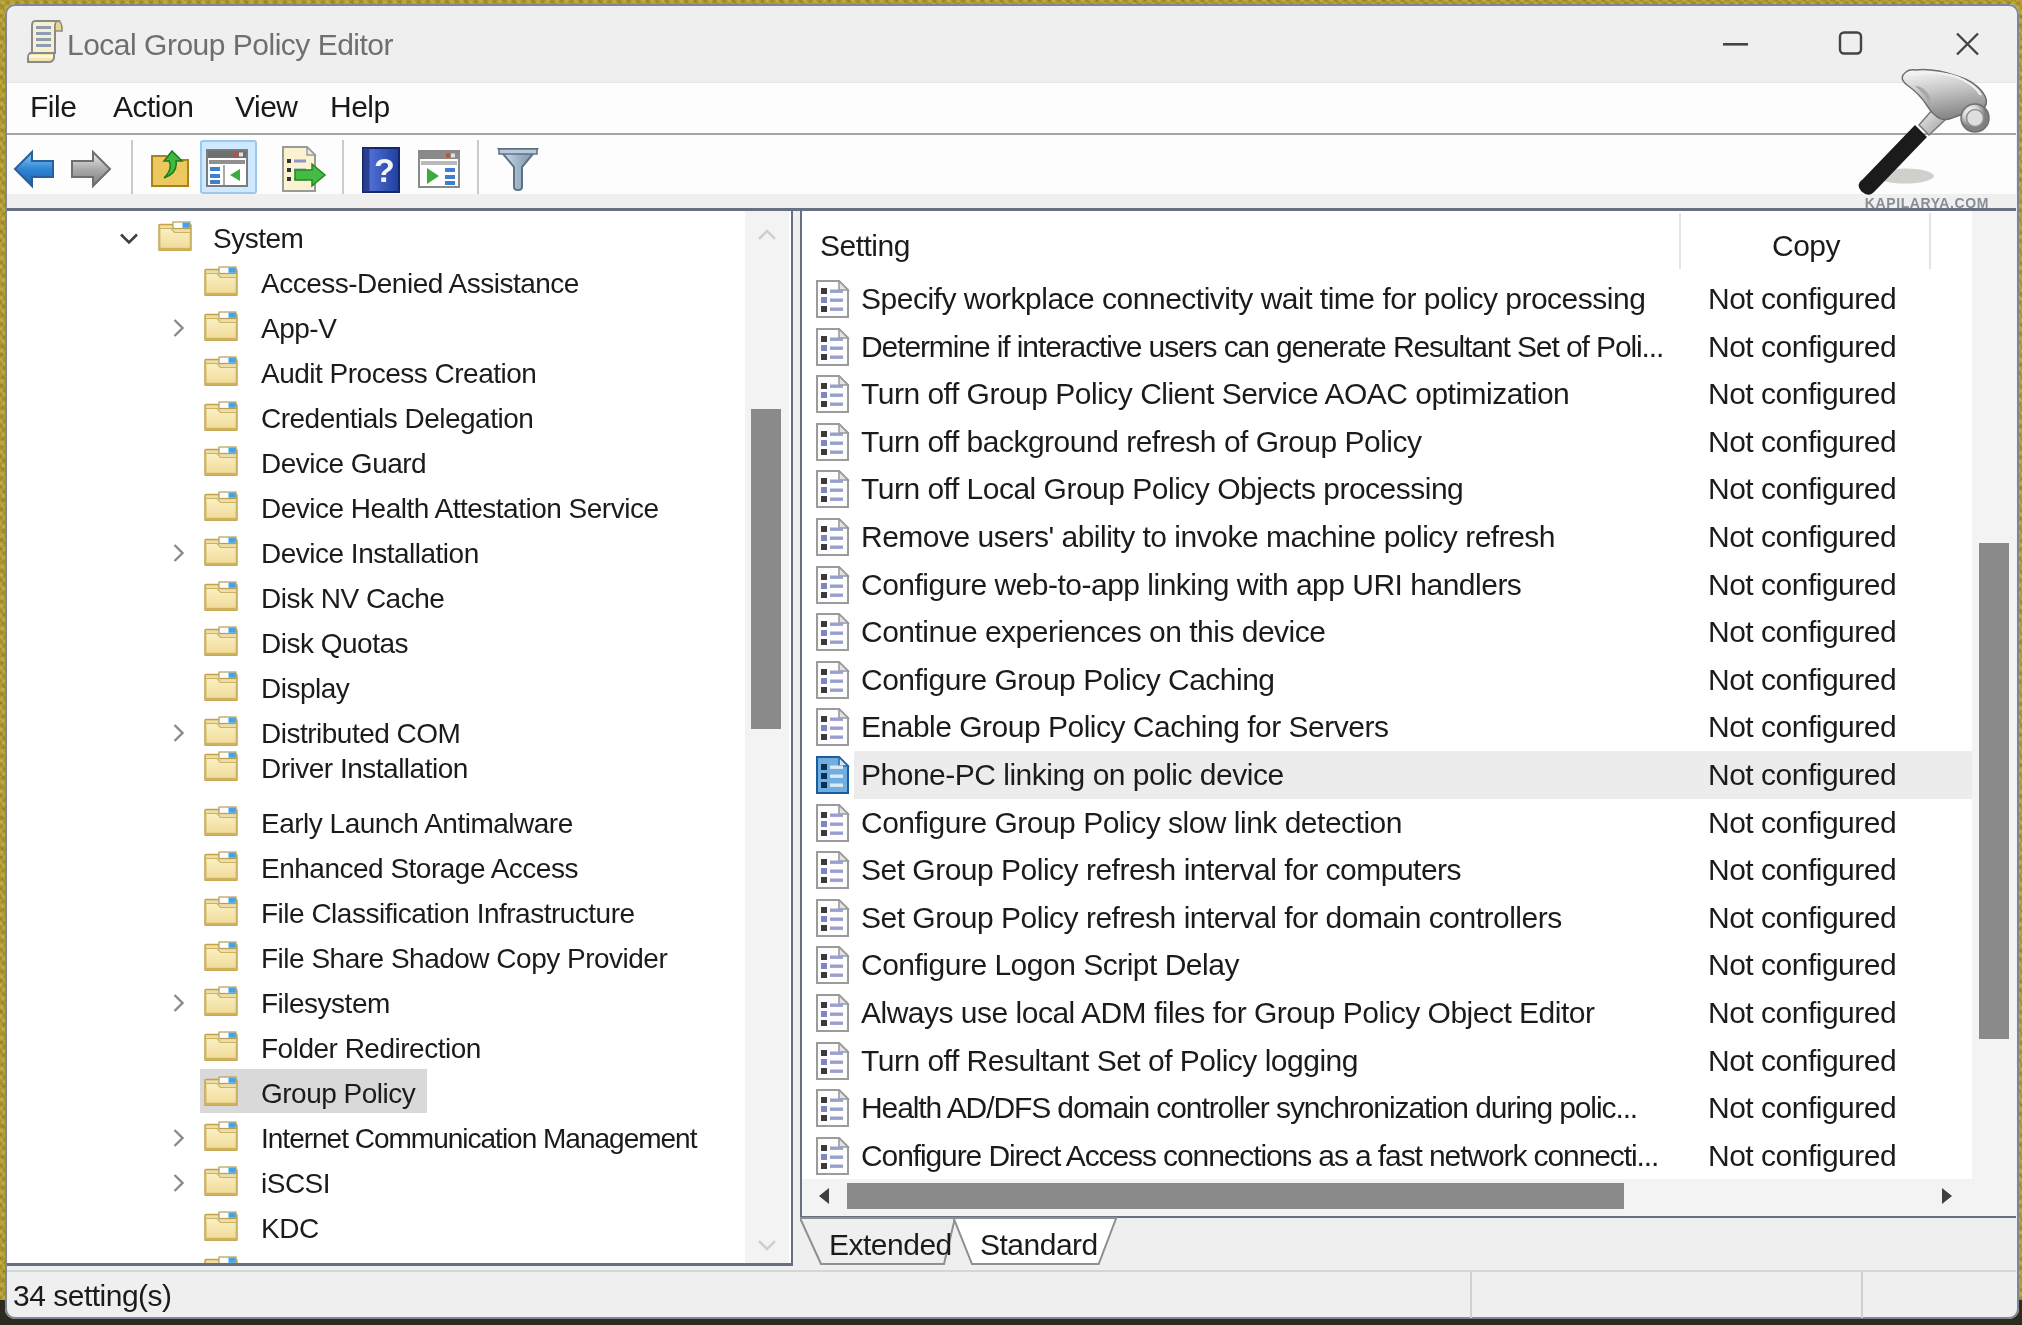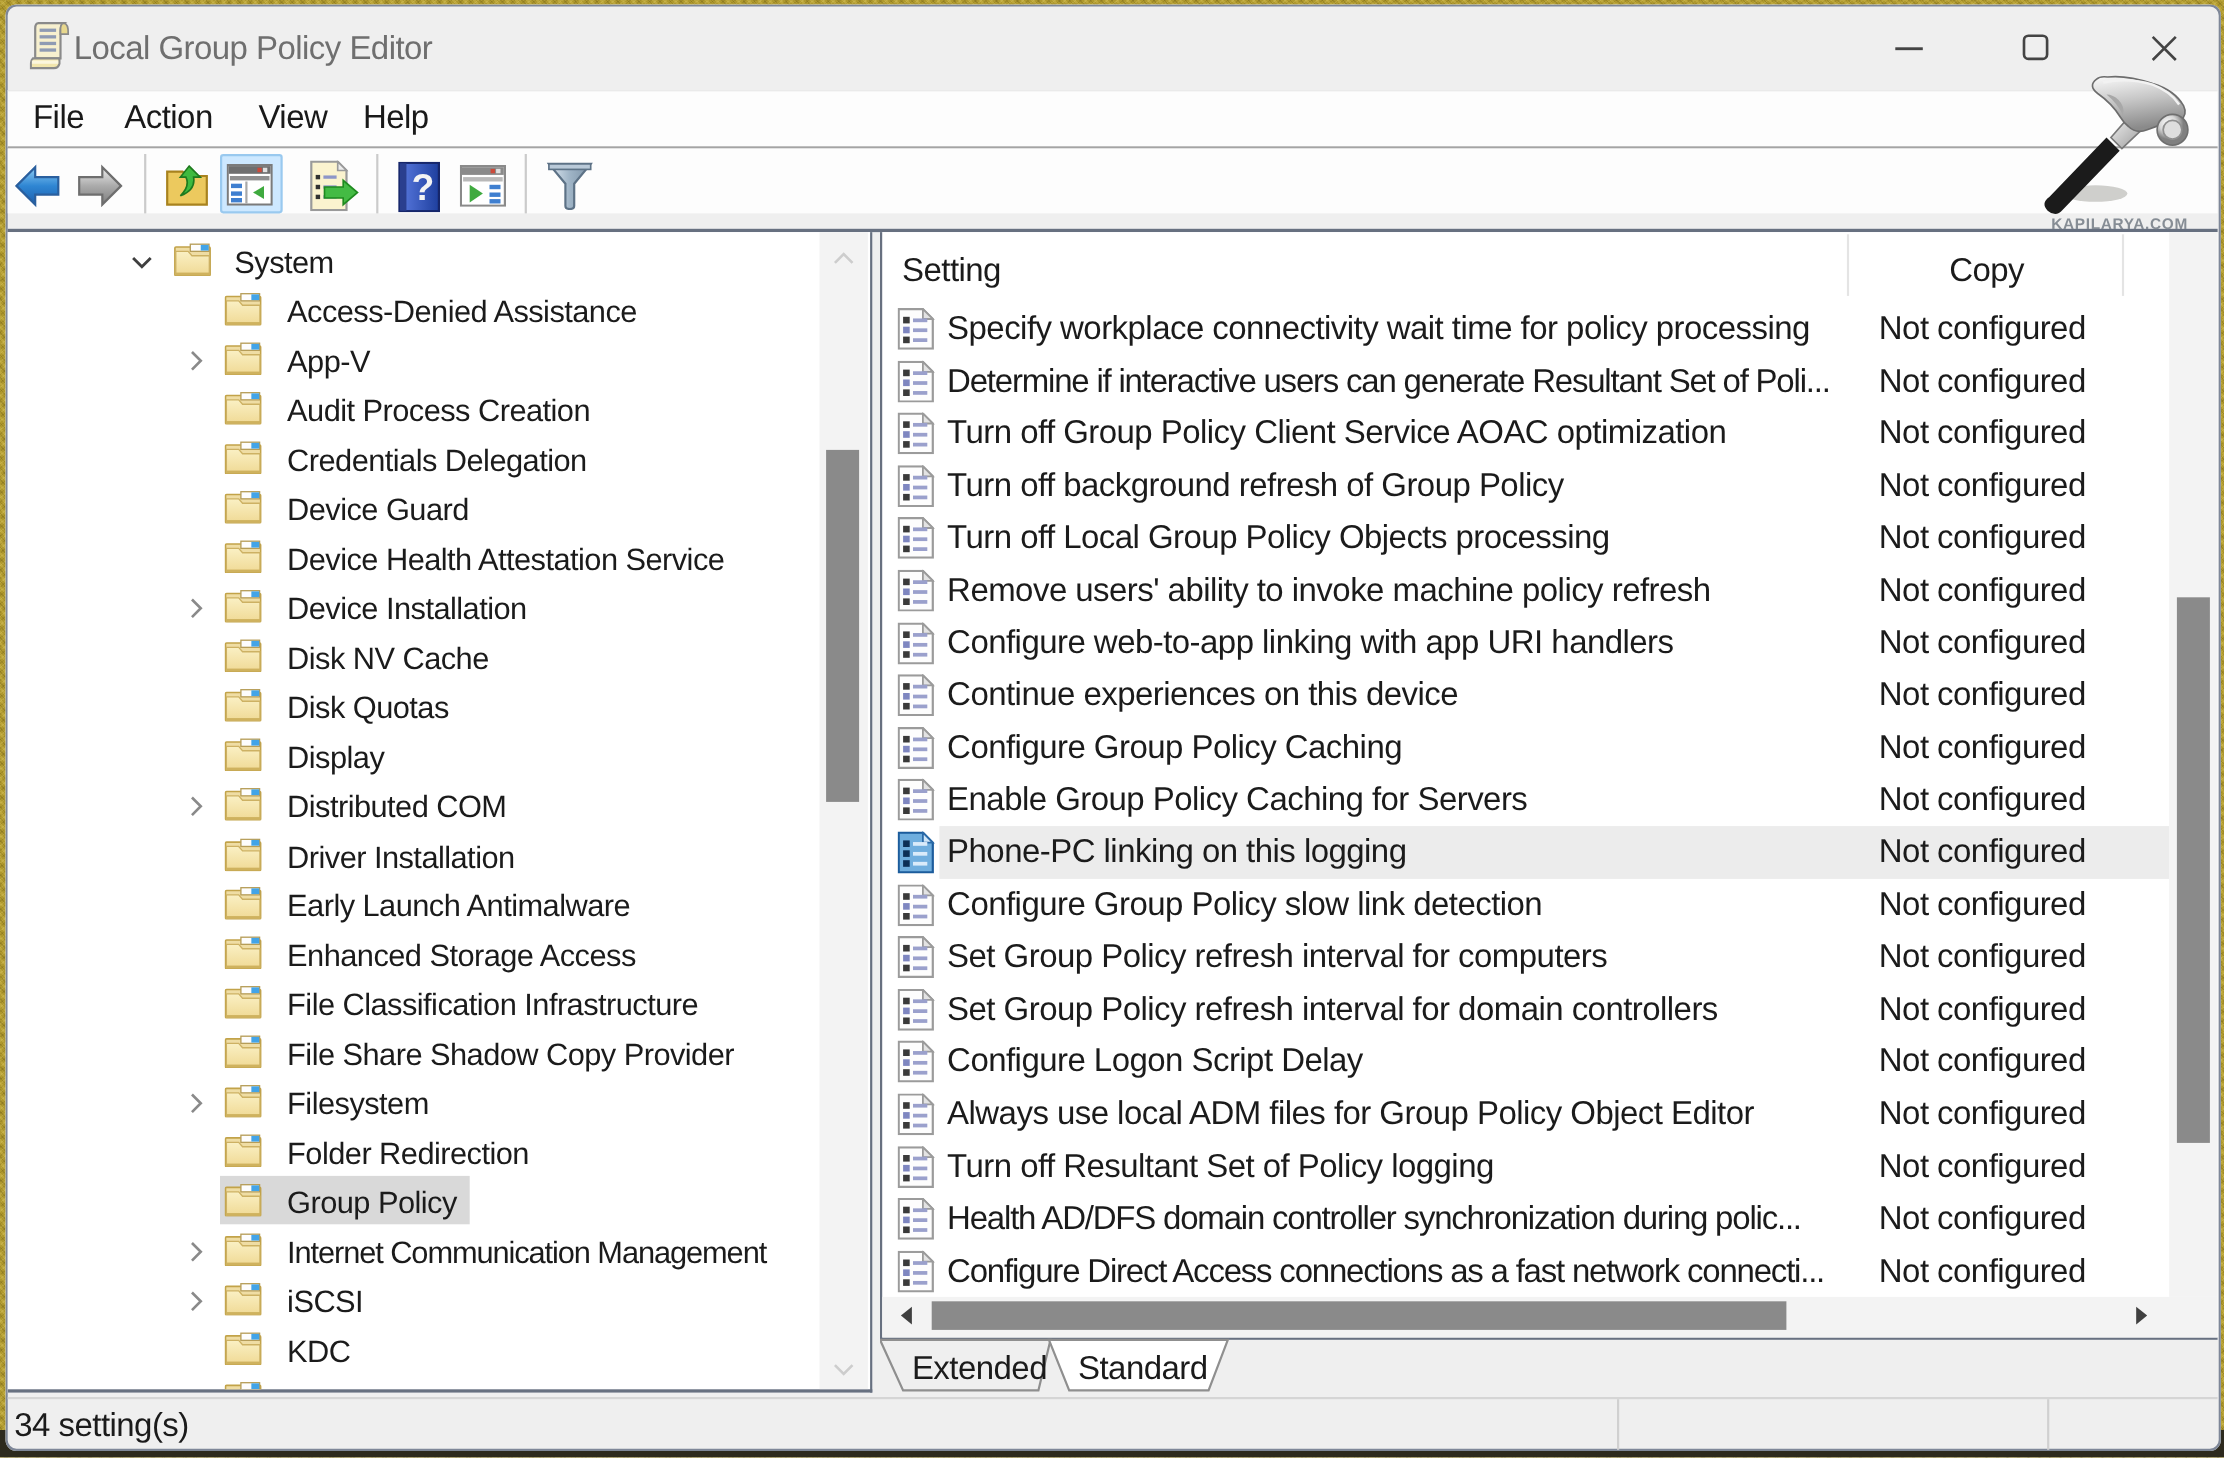--- a/index.html
+++ b/index.html
@@ -286,21 +286,21 @@
         </div>
 <div class="trow" style="left:0;top:499.5px;width:786px">
           <svg class="tchev" style="left:160px" width="22" height="22" viewBox="0 0 22 22">
             <path d="M7.5 3 L15.5 11 L7.5 19" stroke="#8a8a8a" stroke-width="2.4" fill="none"></path>
           </svg>
           <svg class="tfold" style="left:197px" width="34" height="30" viewBox="0 0 34 30">
             <use href="#folder"></use>
           </svg>
           <span class="lbl" style="left:254px">Distributed COM</span>
         </div>
-<div class="trow" style="left:0;top:546px;width:786px">
+<div class="trow" style="left:0;top:535px;width:786px">
           <svg class="tfold" style="left:197px" width="34" height="30" viewBox="0 0 34 30">
             <use href="#folder"></use>
           </svg>
           <span class="lbl" style="left:254px">Driver Installation</span>
         </div>
 <div class="trow" style="left:0;top:589.5px;width:786px">
           <svg class="tfold" style="left:197px" width="34" height="30" viewBox="0 0 34 30">
             <use href="#folder"></use>
           </svg>
           <span class="lbl" style="left:254px">Early Launch Antimalware</span>
@@ -455,21 +455,21 @@
           <svg style="position:absolute;left:14px;top:5px" width="34" height="38" viewBox="0 0 34 38">
             <use href="#doc"></use>
           </svg>
           <span class="ltxt">Enable Group Policy Caching for Servers</span>
           <span class="lstate">Not configured</span>
         </div>
 <div class="lrow" style="left:0;top:540.0px;width:1170px">
           <svg style="position:absolute;left:14px;top:5px" width="34" height="38" viewBox="0 0 34 38">
             <use href="#docblue"></use>
           </svg>
-          <span class="ltxt">Phone-PC linking on this logging</span>
+          <span class="ltxt">Phone-PC linking on polic device</span>
           <span class="lstate">Not configured</span>
         </div>
 <div class="lrow" style="left:0;top:587.6px;width:1170px">
           <svg style="position:absolute;left:14px;top:5px" width="34" height="38" viewBox="0 0 34 38">
             <use href="#doc"></use>
           </svg>
           <span class="ltxt">Configure Group Policy slow link detection</span>
           <span class="lstate">Not configured</span>
         </div>
 <div class="lrow" style="left:0;top:635.2px;width:1170px">

